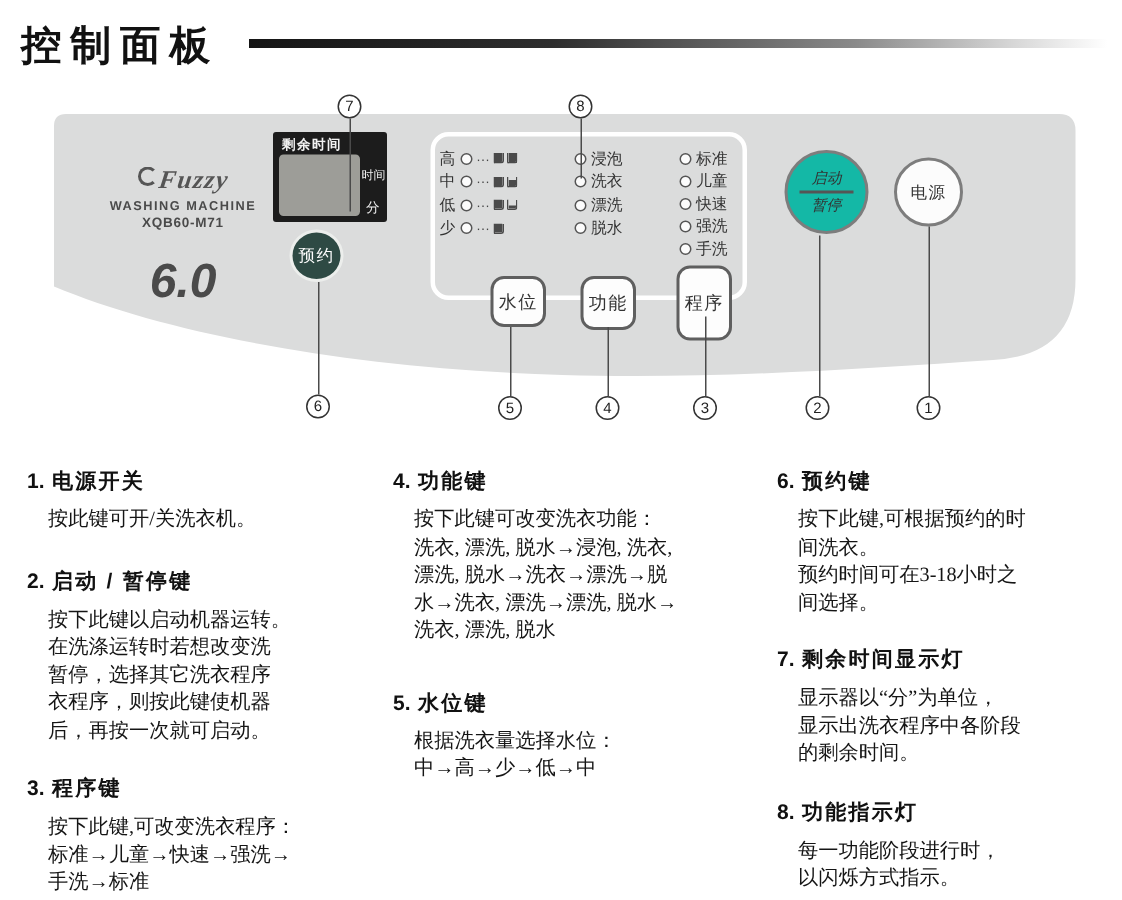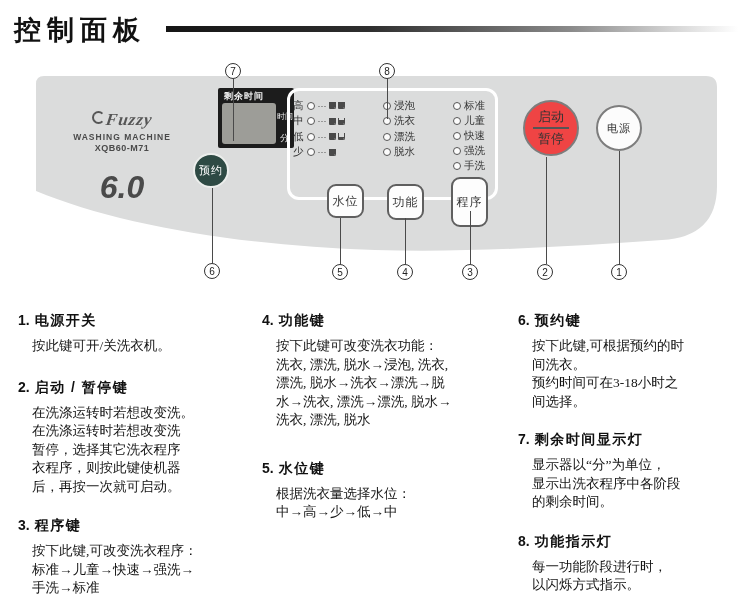--- a/index.html
+++ b/index.html
@@ -22,21 +22,21 @@
   .panel-svg{position:absolute;left:0;top:0;}
   .brand{position:absolute;left:62px;top:110px;width:120px;text-align:center;color:#4f4f4f;}
   .brand-logo{font-style:italic;font-weight:bold;font-size:17px;letter-spacing:1px;color:#555;
     font-family:"Liberation Serif","DejaVu Serif",serif;transform:skewX(-8deg);display:inline-block;}
   .logo-mark{display:inline-block;width:9px;height:9px;border:2px solid #555;border-right-color:transparent;
     border-radius:50%;margin-right:1px;vertical-align:1px;}
   .brand-sub{font-size:8.5px;font-weight:bold;letter-spacing:1px;margin-top:2px;color:#4a4a4a;}
   .brand-model{font-size:9px;font-weight:bold;letter-spacing:0.5px;margin-top:1px;color:#4a4a4a;}
   .brand-cap{font-size:32px;font-weight:bold;font-style:italic;margin-top:16px;color:#4a4a4a;}
   
-  .display{position:absolute;left:182px;top:88px;width:76px;height:60px;background:#1c1c1c;border-radius:2px;margin-left:36px;}
+  .display{position:absolute;left:182px;top:88px;width:76px;height:60px;background:#1c1c1c;border-radius:2px;}
   .display-title{position:absolute;left:6px;top:2px;font-size:9px;font-weight:bold;color:#f2f2f2;letter-spacing:1px;}
   .display-screen{position:absolute;left:4px;top:15px;width:54px;height:41px;background:#9d9d98;border-radius:3px;}
   .display-unit-top{position:absolute;right:1px;top:23px;font-size:8px;color:#eee;}
   .display-unit-bottom{position:absolute;right:5px;top:44px;font-size:9px;color:#eee;}
   
   .btn-reserve{
     position:absolute;left:193px;top:153px;width:36px;height:35px;border-radius:50%;
     background:#2e4a44;border:2px solid #eceeec;box-sizing:border-box;
     color:#fff;font-size:11px;display:flex;align-items:center;justify-content:center;letter-spacing:1px;
   }
@@ -60,22 +60,22 @@
   .panel-btn{
     position:absolute;background:#fdfdfd;border:2px solid #5f5f5f;border-radius:9px;box-sizing:border-box;
     color:#333;font-size:12px;display:flex;align-items:center;justify-content:center;letter-spacing:1px;
   }
   .btn-water{left:327px;top:184px;width:37px;height:34px;}
   .btn-func{left:387px;top:184px;width:37px;height:36px;}
   .btn-prog{left:451px;top:177px;width:37px;height:50px;}
   
   .btn-start{
     position:absolute;left:523px;top:100px;width:56px;height:56px;border-radius:50%;
-    background:#ef4444;border:2px solid #7d7d7d;box-sizing:border-box;
-    display:flex;flex-direction:column;align-items:center;justify-content:center;color:#333;font-size:13px;
+    background:#14b8a6;border:2px solid #7d7d7d;box-sizing:border-box;
+    display:flex;flex-direction:column;align-items:center;justify-content:center;color:#333;font-size:10px;font-style:italic;
   }
   .btn-start .divider{width:36px;height:1.5px;background:#555;margin:1.5px 0;}
   .btn-power{
     position:absolute;left:596px;top:105px;width:46px;height:46px;border-radius:50%;
     background:#fcfcfc;border:2px solid #7d7d7d;box-sizing:border-box;
     display:flex;align-items:center;justify-content:center;color:#333;font-size:11px;letter-spacing:1px;
   }
   
   .callout{
     position:absolute;width:16px;height:16px;border:1px solid #333;border-radius:50%;background:#fff;
@@ -245,21 +245,21 @@
 <div class="col col1">
   <div class="section">
     <div class="sec-head"><span class="sec-num">1.</span><span class="sec-title">电源开关</span></div>
     <div class="sec-body">
       <div>按此键可开/关洗衣机。</div>
     </div>
   </div>
   <div class="section mt-a">
     <div class="sec-head"><span class="sec-num">2.</span><span class="sec-title">启动 / 暂停键</span></div>
     <div class="sec-body">
-      <div>在洗涤运转时若想改变洗。</div>
+      <div>按下此键以启动机器运转。</div>
       <div>在洗涤运转时若想改变洗</div>
       <div>暂停，选择其它洗衣程序</div>
       <div>衣程序，则按此键使机器</div>
       <div>后，再按一次就可启动。</div>
     </div>
   </div>
   <div class="section mt-b">
     <div class="sec-head"><span class="sec-num">3.</span><span class="sec-title">程序键</span></div>
     <div class="sec-body">
       <div>按下此键,可改变洗衣程序：</div>

